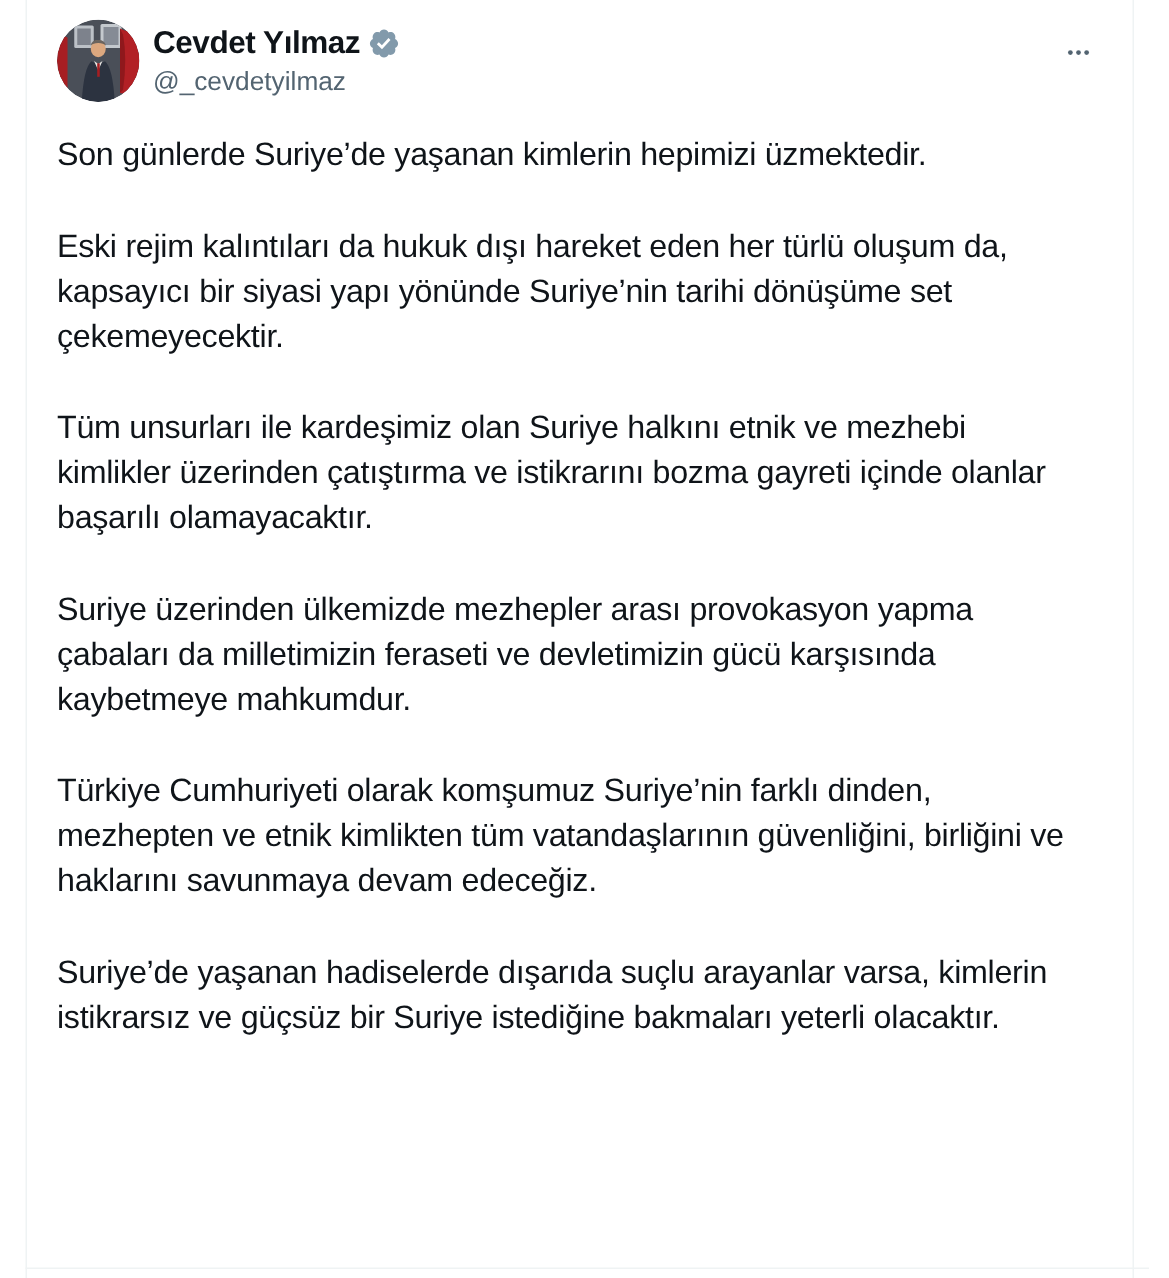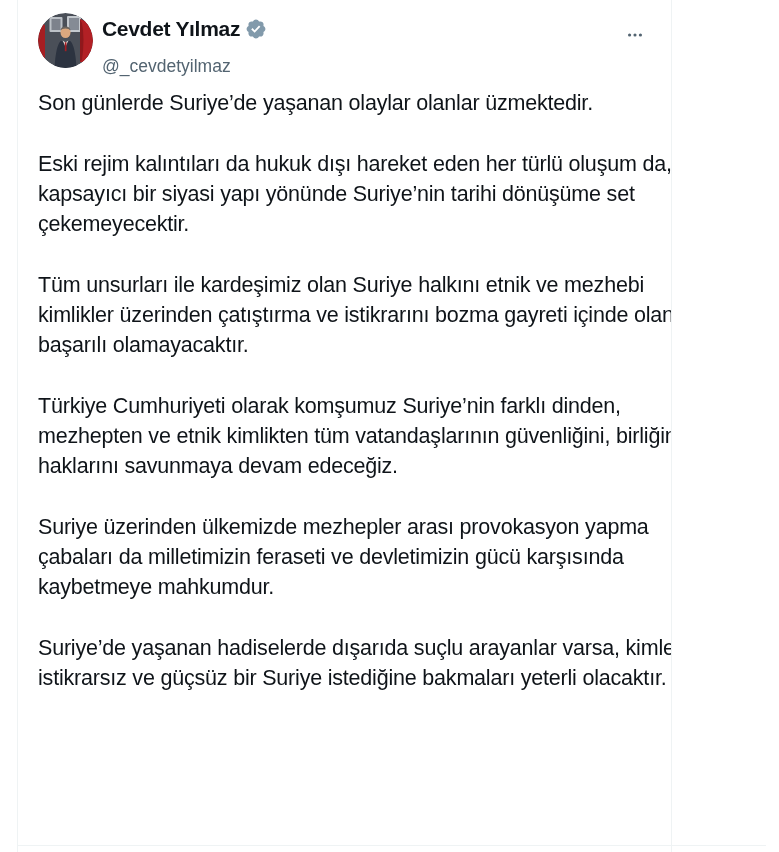--- a/index.html
+++ b/index.html
@@ -9,40 +9,40 @@
     --badge:#829aab;
   }
   *{box-sizing:border-box;}
   html,body{margin:0;padding:0;}
   body{
     width:779px;height:852px;position:relative;background:#ffffff;
     font-family:"Liberation Sans","DejaVu Sans",sans-serif;
     overflow:hidden;
   }
   .column{
-    position:absolute;left:17px;top:0;width:655px;height:852px;
+    position:absolute;left:17px;top:0;width:739px;height:852px;
     border-left:1px solid var(--border);
     border-right:1px solid var(--border);
     background:#ffffff;overflow:hidden;
   }
   .tweet{padding:13px 16px 0 20px;position:relative;}
   .tweet-header{display:flex;align-items:flex-start;position:relative;height:55px;}
   .avatar{
     width:55px;height:55px;border-radius:50%;overflow:hidden;flex:none;cursor:pointer;
   }
   .avatar svg{display:block;width:55px;height:55px;}
   .author{margin-left:9px;padding-top:3px;min-width:0;cursor:pointer;}
   .name-row{display:flex;align-items:center;gap:5px;}
   .name{
     font-size:21px;font-weight:700;color:var(--text);
     line-height:26px;letter-spacing:-0.3px;white-space:nowrap;
   }
   .badge{width:22px;height:22px;flex:none;}
   .handle{
-    display:block;font-size:17.5px;color:var(--secondary);line-height:24px;margin-top:12px;
+    display:block;font-size:17.5px;color:var(--secondary);line-height:24px;margin-top:0;
   }
   .more{
     position:absolute;right:6px;top:8px;background:none;border:none;
     padding:4px;cursor:pointer;border-radius:50%;line-height:0;
   }
   .more svg{width:20px;height:20px;}
   .tweet-text{margin-top:20px;}
   .tweet-text p{
     margin:0 0 31px 0;
     font-size:21.5px;line-height:30px;color:var(--text);
@@ -99,32 +99,32 @@
       <button class="more" aria-label="More">
         <svg viewBox="0 0 24 24" xmlns="http://www.w3.org/2000/svg">
           <circle cx="5.5" cy="12" r="1.9" fill="#536471"></circle>
           <circle cx="12" cy="12" r="1.9" fill="#536471"></circle>
           <circle cx="18.5" cy="12" r="1.9" fill="#536471"></circle>
         </svg>
       </button>
     </div>
 
     <div class="tweet-text">
-      <p>Son günlerde Suriye’de yaşanan olaylar olanlar üzmektedir.</p>
+      <p>Son günlerde Suriye’de yaşanan kimlerin hepimizi üzmektedir.</p>
       <p>Eski rejim kalıntıları da hukuk dışı hareket eden her türlü oluşum da,
 kapsayıcı bir siyasi yapı yönünde Suriye’nin tarihi dönüşüme set
 çekemeyecektir.</p>
       <p>Tüm unsurları ile kardeşimiz olan Suriye halkını etnik ve mezhebi
 kimlikler üzerinden çatıştırma ve istikrarını bozma gayreti içinde olanlar
 başarılı olamayacaktır.</p>
+      <p>Suriye üzerinden ülkemizde mezhepler arası provokasyon yapma
+çabaları da milletimizin feraseti ve devletimizin gücü karşısında
+kaybetmeye mahkumdur.</p>
       <p>Türkiye Cumhuriyeti olarak komşumuz Suriye’nin farklı dinden,
 mezhepten ve etnik kimlikten tüm vatandaşlarının güvenliğini, birliğini ve
 haklarını savunmaya devam edeceğiz.</p>
-      <p>Suriye üzerinden ülkemizde mezhepler arası provokasyon yapma
-çabaları da milletimizin feraseti ve devletimizin gücü karşısında
-kaybetmeye mahkumdur.</p>
       <p>Suriye’de yaşanan hadiselerde dışarıda suçlu arayanlar varsa, kimlerin
 istikrarsız ve güçsüz bir Suriye istediğine bakmaları yeterli olacaktır.</p>
     </div>
   </article>
 </div>
 
 <div class="bottom-divider"></div>
 
 </body></html>

